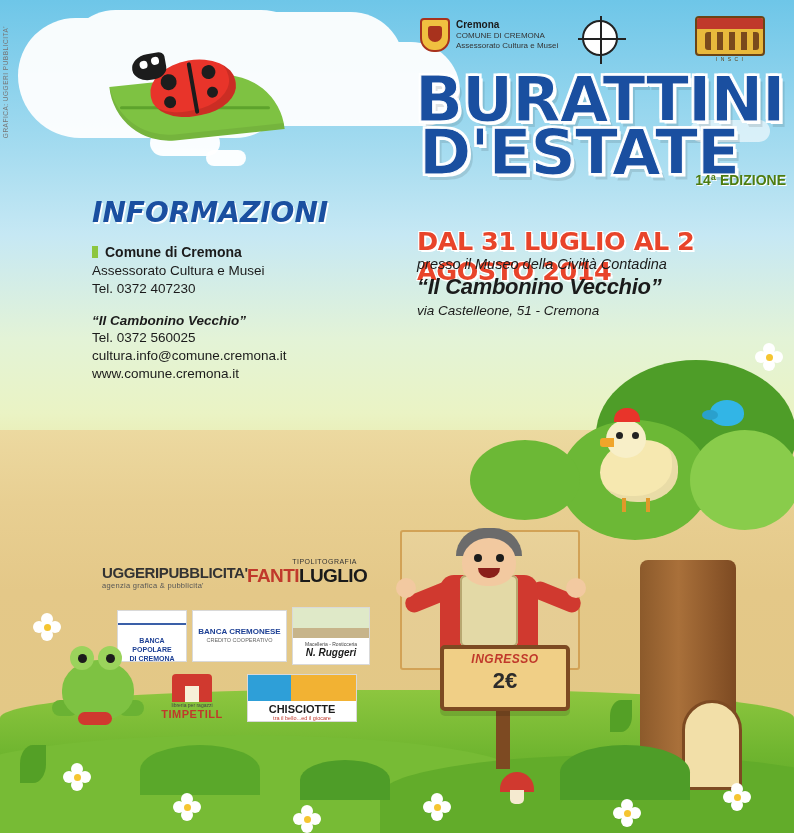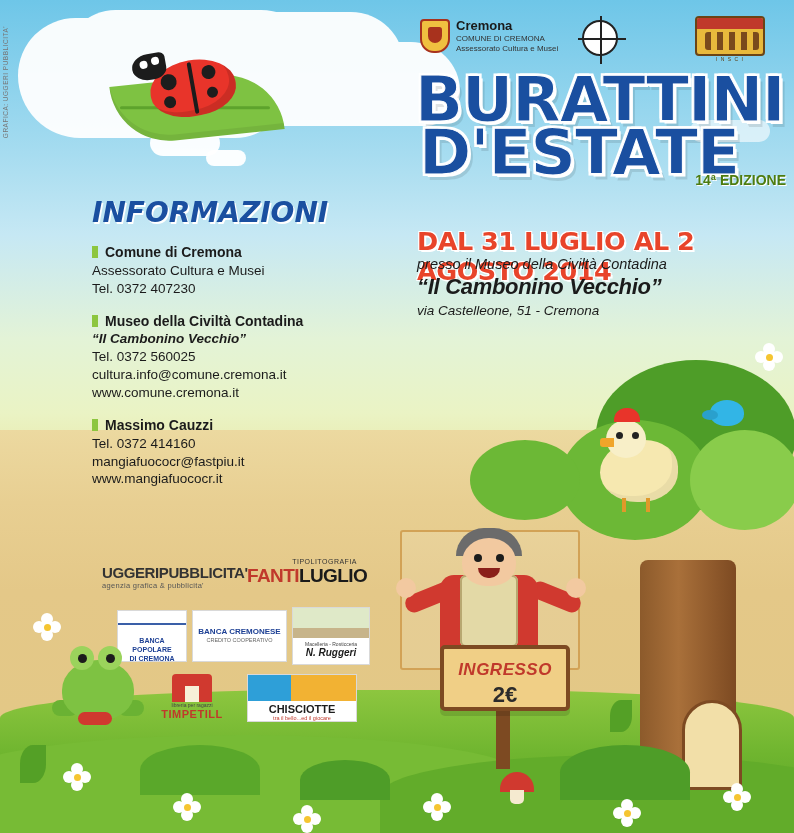--- a/index.html
+++ b/index.html
@@ -93,21 +93,21 @@
   .crest {
     width: 30px; height: 34px; background: #f0c040;
     border: 2px solid #a8321d; border-radius: 4px 4px 14px 14px;
     position: relative;
   }
   .crest:after {
     content: ""; position: absolute; left: 6px; top: 6px; width: 14px; height: 16px;
     background: #a8321d; border-radius: 3px 3px 8px 8px;
   }
   .crest-text { font-size: 8px; color: #333; line-height: 1.25; }
-  .crest-text .b { font-weight: bold; font-size: 13px; color: #1a1a1a; }
+  .crest-text .b { font-weight: bold; font-size: 10px; color: #1a1a1a; }
   .compass {
     width: 36px; height: 36px; border: 2px solid #222; border-radius: 50%;
     position: relative; background: #fff;
   }
   .compass:before {
     content: ""; position: absolute; left: 16px; top: -6px; width: 2px; height: 48px; background: #222;
   }
   .compass:after {
     content: ""; position: absolute; left: -6px; top: 16px; width: 48px; height: 2px; background: #222;
   }
@@ -242,21 +242,21 @@
   .pup-arm { position: absolute; width: 52px; height: 18px; background: #d0392f; border-radius: 10px; }
   .pup-hand { position: absolute; width: 20px; height: 20px; background: #f2c9a0; border-radius: 50%; }
 
   
   .sign {
     position: absolute; left: 440px; top: 645px; width: 130px; height: 66px;
     background: #f0cf86; border: 4px solid #7d4a22; border-radius: 5px;
     box-shadow: 0 5px 0 rgba(0,0,0,.12);
     text-align: center;
   }
-  .sign .s1 { font-size: 17px; font-weight: bold; font-style: italic; color: #c0392b; margin-top: 11px; letter-spacing: .5px; }
+  .sign .s1 { font-size: 12px; font-weight: bold; font-style: italic; color: #c0392b; margin-top: 3px; letter-spacing: .5px; }
   .sign .s2 { font-size: 22px; font-weight: bold; color: #2b2b2b; margin-top: 2px; }
   .sign-post { position: absolute; left: 496px; top: 709px; width: 14px; height: 60px; background: #7d4a22; }
 
   
   .frog-body { position: absolute; left: 62px; top: 660px; width: 72px; height: 60px; background: #7ec242; border-radius: 50% 50% 45% 45%; }
   .frog-eye { position: absolute; width: 24px; height: 24px; background: #9bd35c; border-radius: 50%; }
   .frog-pupil { position: absolute; width: 9px; height: 9px; background: #1c1c1c; border-radius: 50%; }
   .frog-bow { position: absolute; left: 78px; top: 712px; width: 34px; height: 13px; background: #d0392f; border-radius: 8px; }
   .frog-leg { position: absolute; background: #6ab233; border-radius: 8px; }
 
@@ -350,39 +350,26 @@
     <div class="info-block">
       <div class="hd">
           <span class="bullet"></span>
           <span>Comune di Cremona</span>
         </div>
       <div>Assessorato Cultura e Musei</div>
       <div>Tel. 0372 407230</div>
     </div>
 
     <div class="info-block">
-      <div class="hd">
-          <span class="bullet"></span>
-          <span>Museo della Civiltà Contadina</span>
-        </div>
       <div class="it">“Il Cambonino Vecchio”</div>
       <div>Tel. 0372 560025</div>
       <div>cultura.info@comune.cremona.it</div>
       <div>www.comune.cremona.it</div>
     </div>
 
-    <div class="info-block">
-      <div class="hd">
-          <span class="bullet"></span>
-          <span>Massimo Cauzzi</span>
-        </div>
-      <div>Tel. 0372 414160</div>
-      <div>mangiafuococr@fastpiu.it</div>
-      <div>www.mangiafuococr.it</div>
-    </div>
   </div>
 
   <div class="sponsors">
 
     <div class="sp ug">
       <div class="n1"><span>UGGERI</span><span>PUBBLICITA'</span></div>
       <div class="n2">agenzia grafica &amp; pubblicita'</div>
     </div>
 
     <div class="sp fg">

